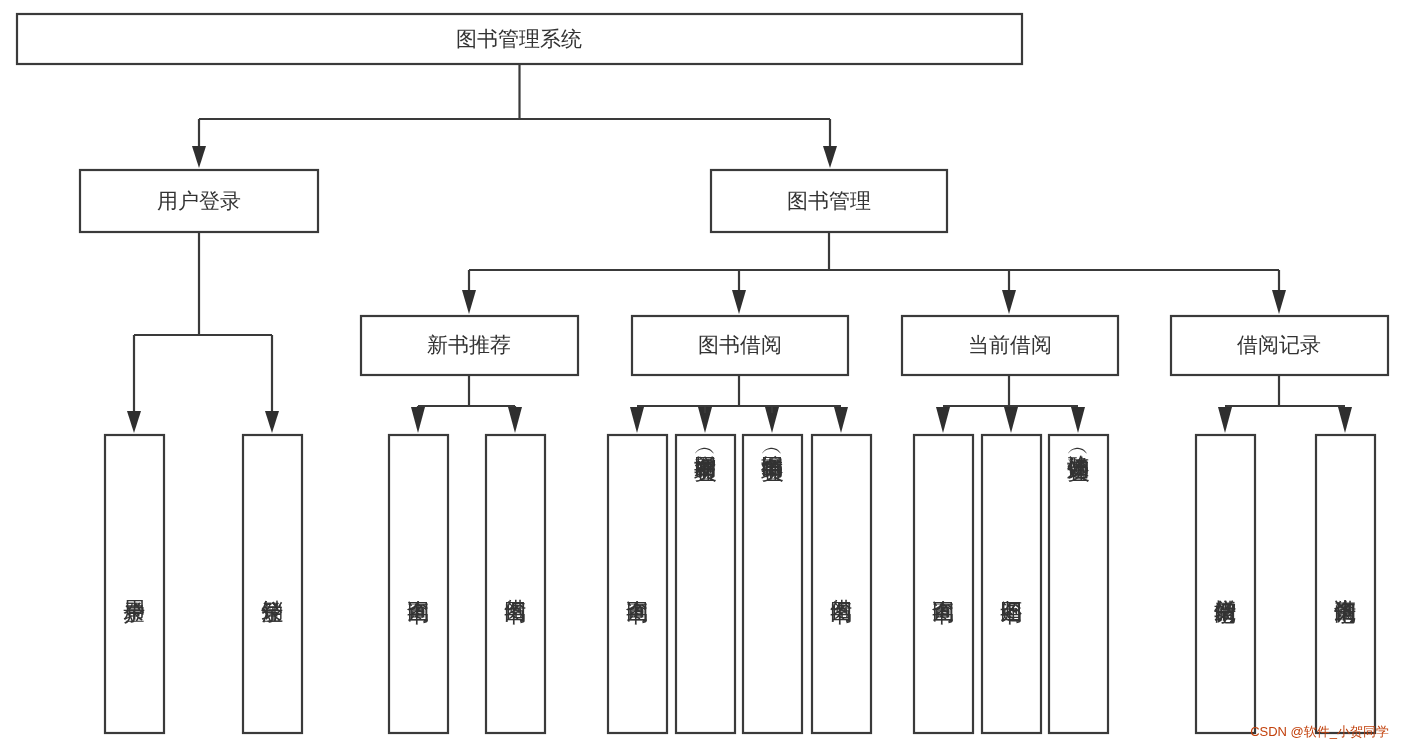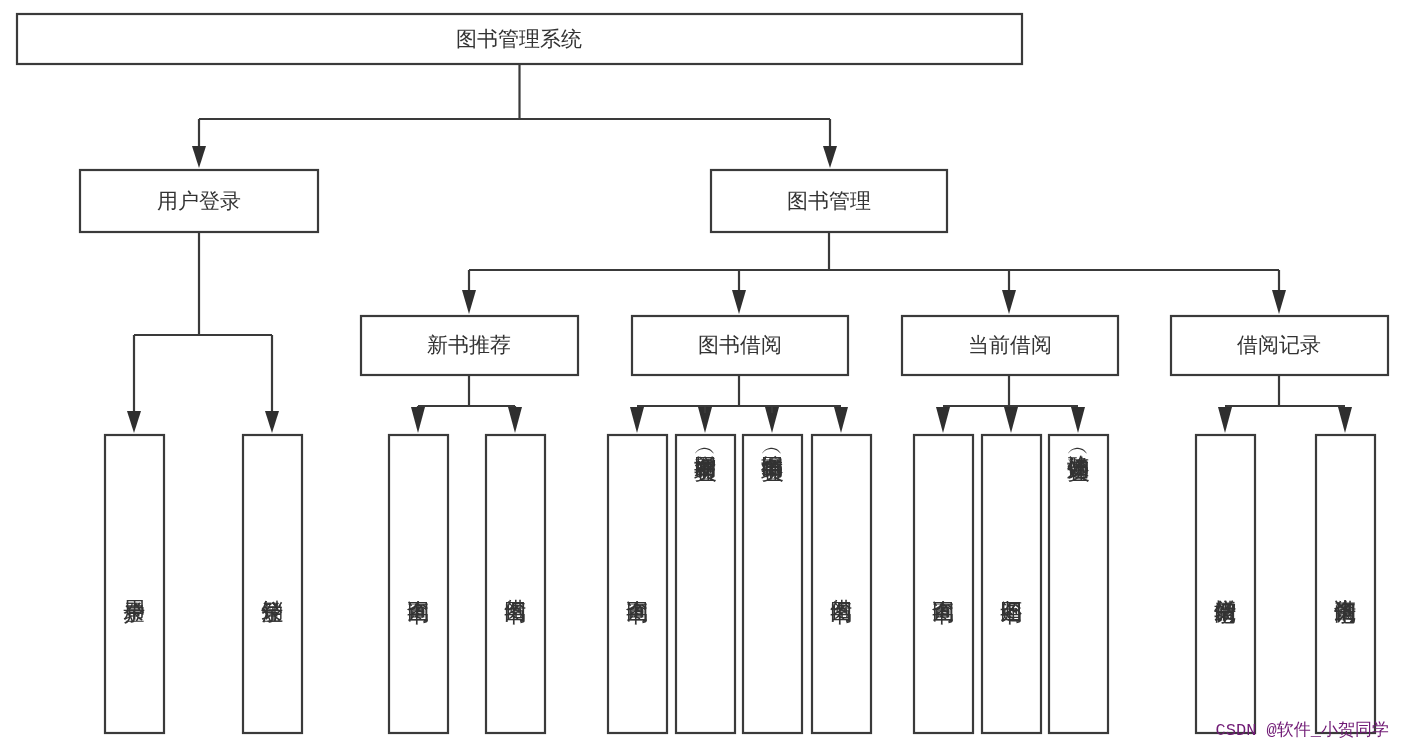--- a/index.html
+++ b/index.html
@@ -61,23 +61,23 @@
     font-size: 22px;
     line-height: 1.06;
     color: #333333;
     letter-spacing: 1px;
     white-space: nowrap;
   }
   .watermark {
     position: absolute;
     right: 16px;
     bottom: 6px;
-    font-family: Liberation Mono, monospace;
-    font-size: 17px;
-    color: #701a75;
+    font-family: Liberation Sans, sans-serif;
+    font-size: 13px;
+    color: #c2410c;
     white-space: nowrap;
     pointer-events: none;
   }
 </style>
 </head>
 <body>
 
 <div id="diagram-root">
 
   <svg class="diagram-canvas" viewBox="0 0 1405 747">

